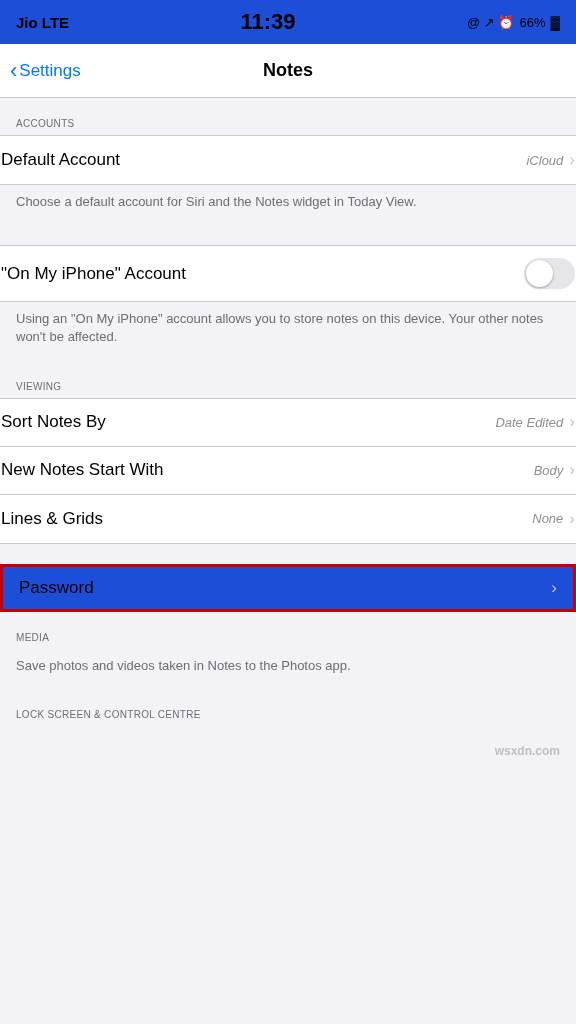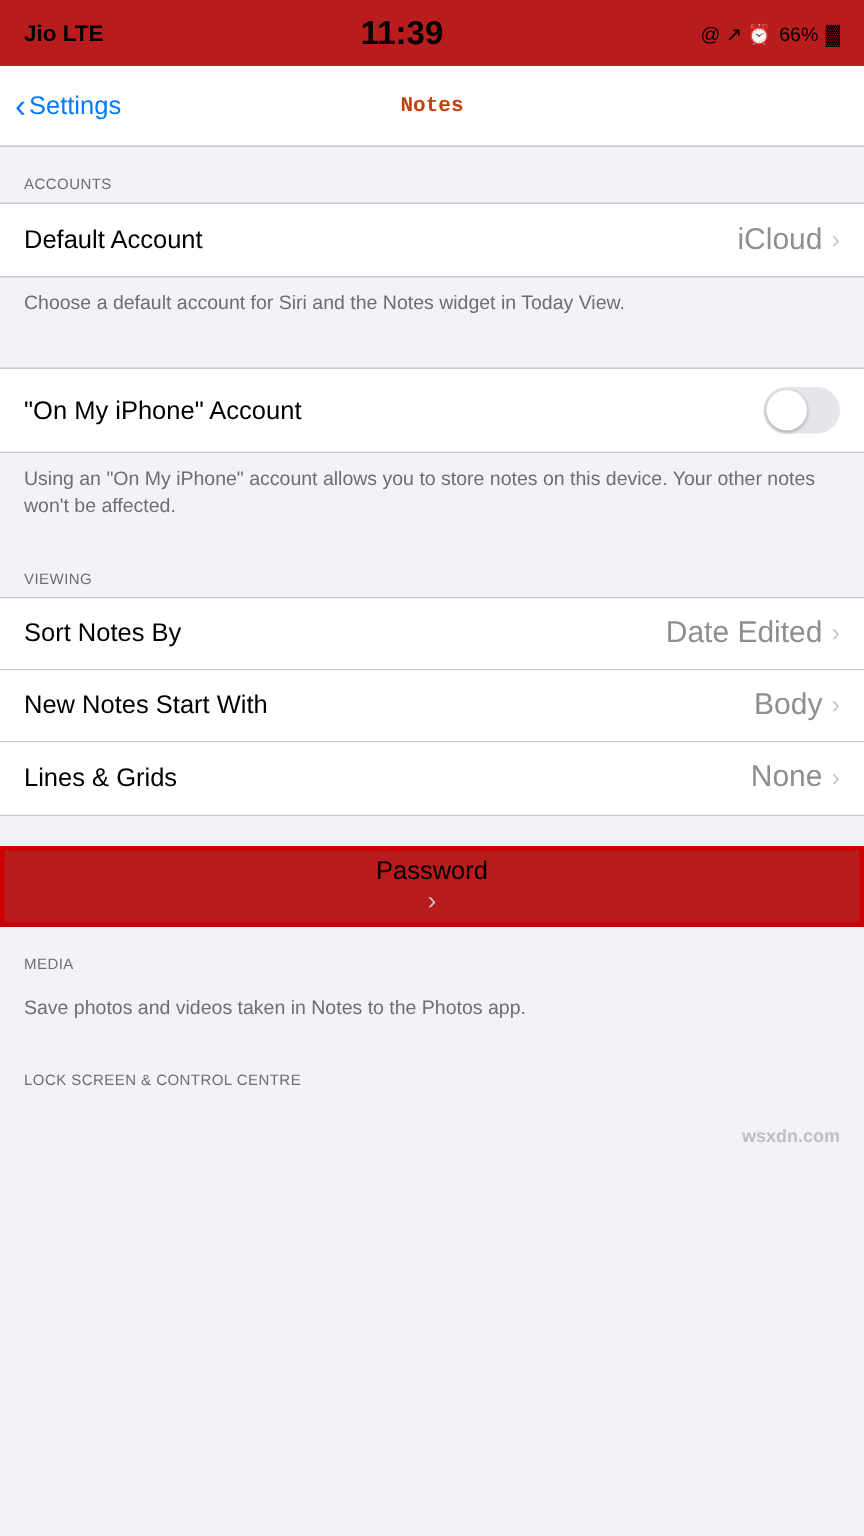--- a/index.html
+++ b/index.html
@@ -9,21 +9,21 @@
       width: 576px;
       min-height: 1024px;
       background: #f2f2f7;
       font-family: -apple-system, 'Helvetica Neue', Arial, sans-serif;
       font-size: 17px;
       color: #000;
     }
 
     
     .status-bar {
-      background: #b91c1c;
+      background: #1d4ed8;
       display: flex;
       justify-content: space-between;
       align-items: center;
       padding: 0 16px;
       height: 44px;
     }
     .status-bar-left {
       font-size: 15px;
       font-weight: 600;
       color: #000;
@@ -61,24 +61,23 @@
       font-size: 17px;
       cursor: pointer;
       text-decoration: none;
     }
     .nav-back-chevron {
       font-size: 22px;
       margin-right: 2px;
       line-height: 1;
     }
     .nav-title {
-      font-size: 14px;
+      font-size: 18px;
       font-weight: 600;
-      color: #c2410c;
-      font-family: Liberation Mono, monospace;
+      color: #000000;
     }
 
     
     .content {
       padding-top: 20px;
     }
 
     
     .section {
       margin-bottom: 20px;
@@ -97,38 +96,39 @@
     .table {
       background: #fff;
       border-top: 1px solid #c8c8cd;
       border-bottom: 1px solid #c8c8cd;
     }
 
     .table-row {
       display: flex;
       align-items: center;
       justify-content: flex-start;
-      padding: 12px 16px;
+      padding: 12px 1px;
       border-bottom: 1px solid #c8c8cd;
       background: #fff;
       min-height: 48px;
     }
     .table-row:last-child {
       border-bottom: none;
     }
 
     .row-label {
       font-size: 17px;
       color: #000;
       flex: 1;
     }
     .row-value {
-      font-size: 20px;
+      font-size: 13px;
       color: #8e8e93;
       margin-right: 6px;
+      font-style: italic;
     }
     .row-chevron {
       color: #c7c7cc;
       font-size: 17px;
       font-weight: 400;
     }
     .row-toggle {
       
       width: 51px;
       height: 31px;
@@ -152,27 +152,26 @@
     .section-description {
       font-size: 13px;
       color: #6d6d72;
       padding: 8px 16px 14px 16px;
       line-height: 1.4;
     }
 
     
     .table-row-password {
       border: 3px solid #cc0000;
-      background: #b91c1c;
+      background: #1d4ed8;
       display: flex;
       align-items: center;
       justify-content: space-between;
       padding: 4px 16px;
       min-height: 48px;
-      flex-direction: column;
     }
 
     
     .watermark {
       text-align: right;
       font-size: 12px;
       color: #c0c0c0;
       padding: 4px 16px;
       font-weight: bold;
     }

